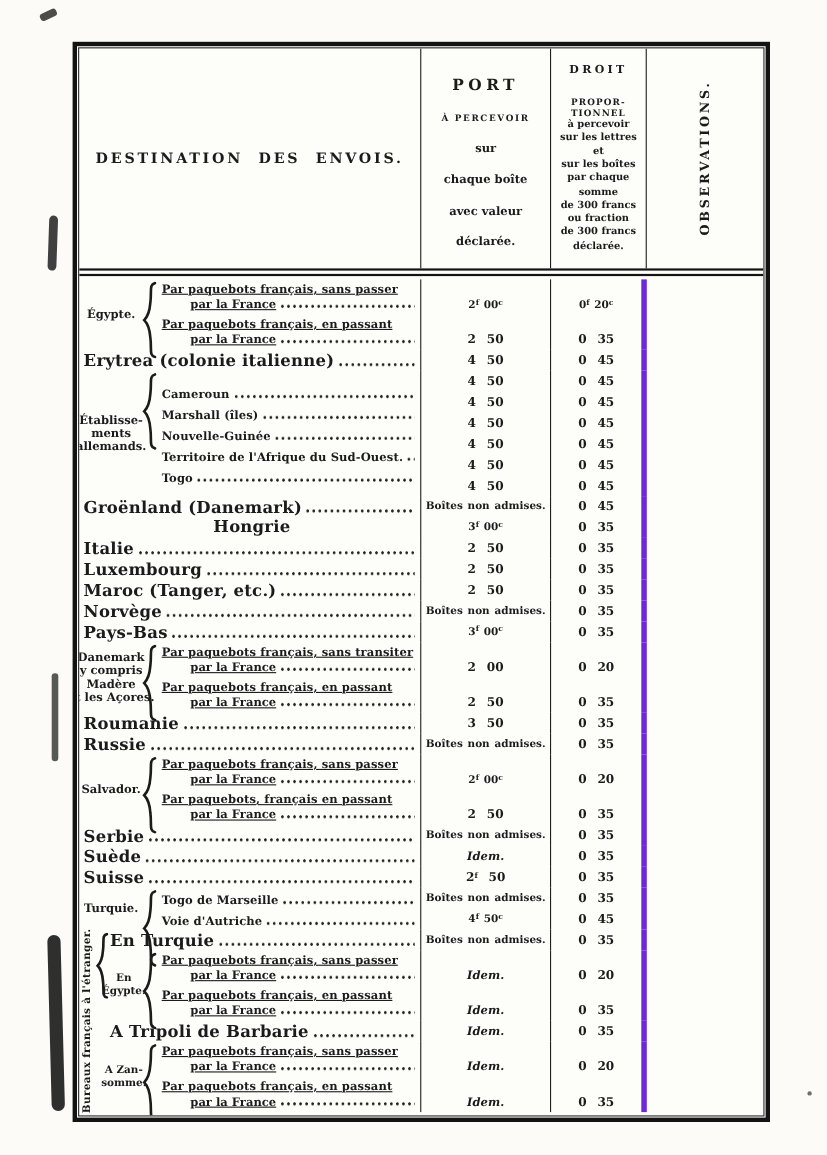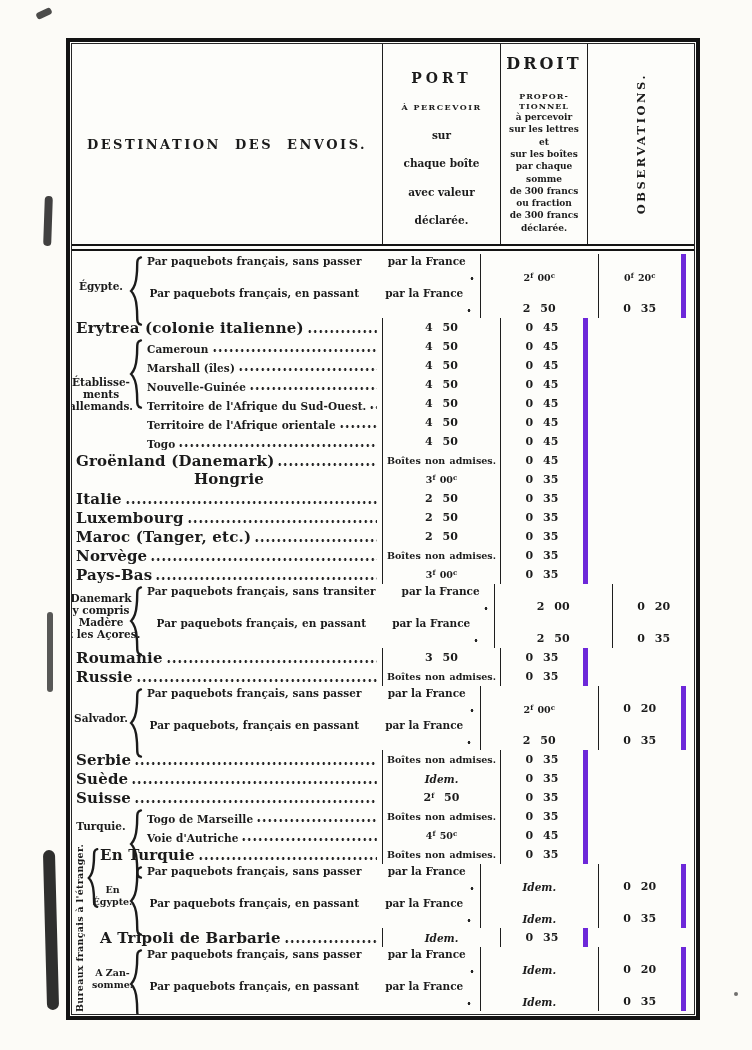--- a/index.html
+++ b/index.html
@@ -20,21 +20,21 @@
   
   .thead{display:flex;height:200px;flex:0 0 auto;}
   .hc{box-sizing:border-box;border-right:1px solid #1e1e1e;}
   .hc-dest{flex:0 0 311px;display:flex;align-items:center;justify-content:center;}
   .hdest{font-weight:bold;font-size:13px;letter-spacing:2.5px;word-spacing:7px;}
   .hc-port{flex:0 0 118px;display:flex;flex-direction:column;align-items:center;justify-content:space-between;padding:26px 4px 18px;box-sizing:border-box;}
   .hp0{font-weight:bold;font-size:14px;letter-spacing:4px;}
   .hp1{font-weight:bold;font-size:8px;letter-spacing:1.5px;}
   .hpn{font-weight:bold;font-size:10.5px;}
   .hc-droit{flex:0 0 87px;display:flex;flex-direction:column;align-items:center;justify-content:center;padding:4px 2px;box-sizing:border-box;text-align:center;}
-  .hd0{font-weight:bold;font-size:16px;letter-spacing:3px;margin-bottom:18px;}
+  .hd0{font-weight:bold;font-size:10px;letter-spacing:3px;margin-bottom:18px;}
   .hd1{font-weight:bold;font-size:8px;letter-spacing:1px;line-height:10px;}
   .hdn{font-weight:bold;font-size:9px;line-height:12.3px;white-space:nowrap;}
   .hc-obs{flex:1;display:flex;align-items:center;justify-content:center;border-right:none;}
   .hobs{writing-mode:vertical-rl;transform:rotate(180deg);font-weight:bold;font-size:11.5px;letter-spacing:2.5px;}
   .hr2{flex:0 0 auto;height:7px;border-top:2.5px solid #141414;border-bottom:2.5px solid #141414;box-sizing:border-box;}
 
   
   .tbody{flex:1;padding-top:3px;overflow:hidden;}
   .row{display:flex;width:100%;}
   .row-s{height:19px;}
@@ -42,21 +42,21 @@
   .cd-s{align-items:center;}
   .cd-g{flex-direction:column;justify-content:center;padding-left:75px;}
   .cp{flex:0 0 118px;border-right:1px solid #1e1e1e;box-sizing:border-box;display:flex;flex-direction:column;}
   .cr{flex:0 0 87px;border-right:5px solid #6d28d9;box-sizing:border-box;display:flex;flex-direction:column;}
   .co{flex:1;}
   .lbl{font-weight:bold;font-size:15px;white-space:nowrap;letter-spacing:.2px;}
   .dots{flex:1 1 auto;min-width:6px;height:3px;margin:0 5px 4px 3px;align-self:flex-end;
         background-image:radial-gradient(circle,#242424 1.1px,transparent 1.5px);
         background-size:5.5px 3px;background-repeat:repeat-x;background-position:0 0;}
   .e1{height:19px;display:flex;align-items:flex-end;}
-  .e2{height:32px;display:flex;flex-direction:row;justify-content:center;padding-bottom:2px;box-sizing:border-box;}
+  .e2{height:32px;display:flex;flex-direction:column;justify-content:flex-end;padding-bottom:2px;box-sizing:border-box;text-decoration:underline;}
   .l1{font-weight:bold;font-size:10.5px;line-height:14px;white-space:nowrap;letter-spacing:.1px;}
   .l2w{display:flex;}
   .l2{font-weight:bold;font-size:10.5px;line-height:14px;padding-left:26px;white-space:nowrap;}
   .vc{display:flex;justify-content:center;}
   .vc1{height:19px;align-items:center;}
   .vc2{height:32px;align-items:flex-end;padding-bottom:3px;box-sizing:border-box;}
   .v{font-weight:bold;font-size:11px;word-spacing:6px;white-space:nowrap;}
   .v sup{font-size:7px;line-height:0;vertical-align:3px;}
   .vsmall{font-size:9.5px;word-spacing:1px;}
   .it{font-style:italic;font-size:10.5px;word-spacing:1px;}
@@ -192,24 +192,20 @@
                 </div>
                 <div class="e1">
                   <span class="l1">Nouvelle-Guinée</span>
                   <div class="dots"></div>
                 </div>
                 <div class="e1">
                   <span class="l1">Territoire de l'Afrique du Sud-Ouest.</span>
                   <div class="dots"></div>
                 </div>
                 <div class="e1">
-                  <span class="l1">Territoire de l'Afrique orientale</span>
-                  <div class="dots"></div>
-                </div>
-                <div class="e1">
                   <span class="l1">Togo</span>
                   <div class="dots"></div>
                 </div>
               </div>
               <div class="cp">
                 <div class="vc vc1">
                   <span class="v"><span>4 50</span></span>
                 </div>
                 <div class="vc vc1">
                   <span class="v"><span>4 50</span></span>

